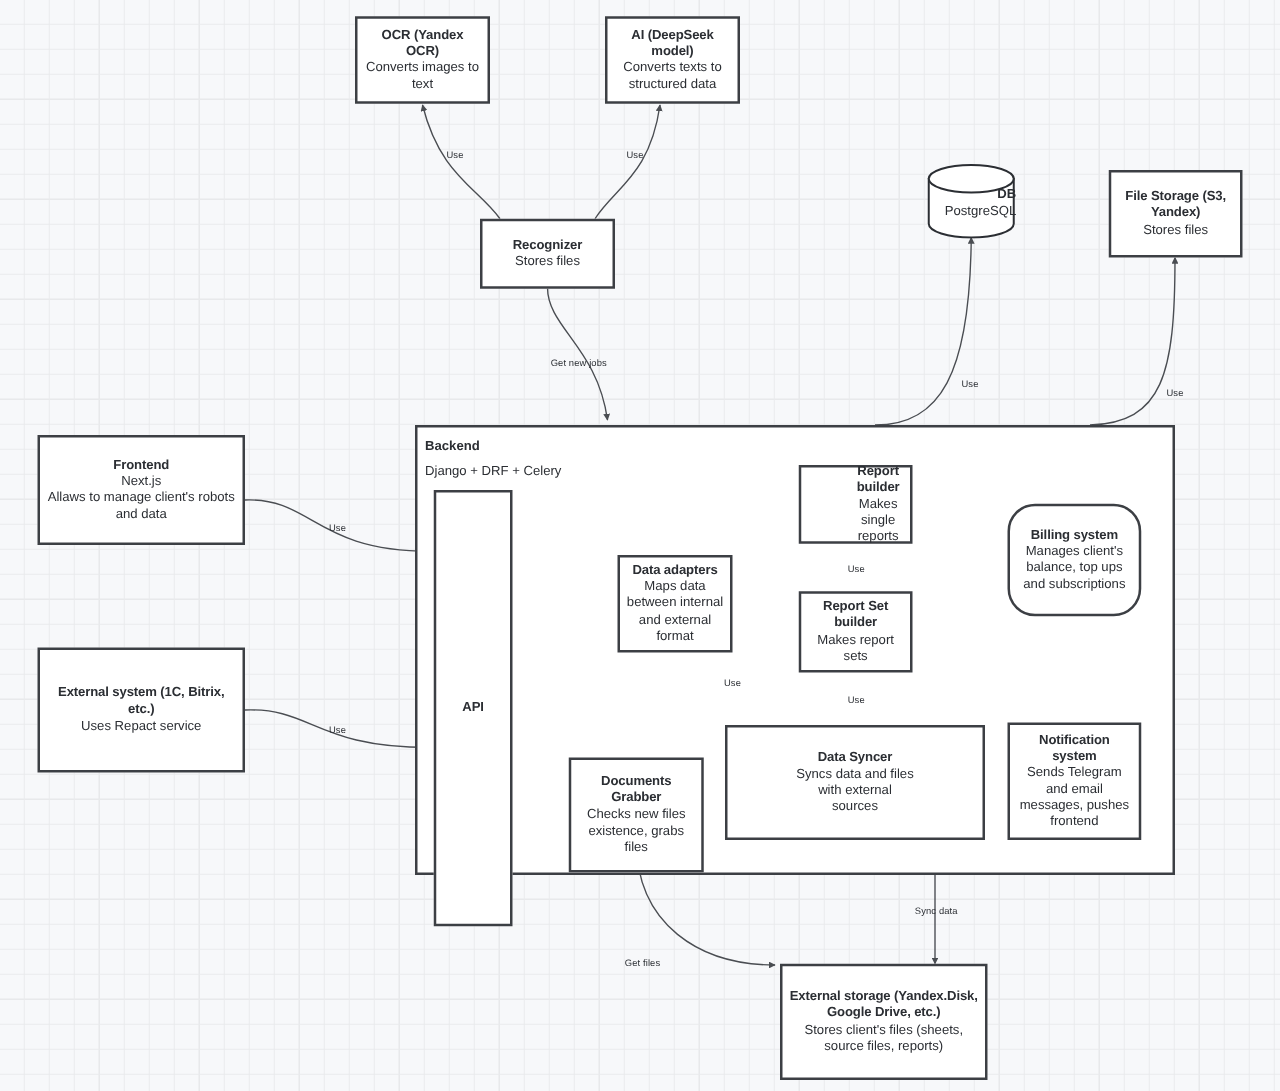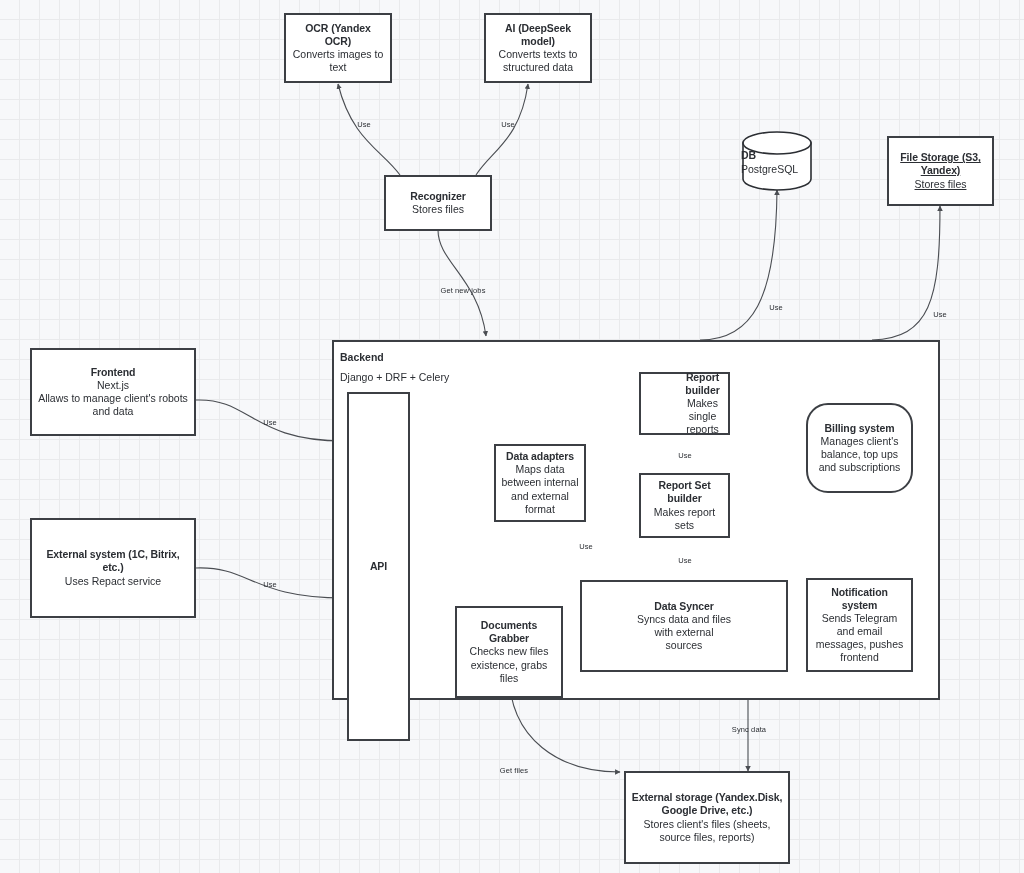--- a/index.html
+++ b/index.html
@@ -68,21 +68,21 @@
   .container-label .ttl { font-weight: bold; font-size: 10.5px; }
   .container-label .sub { font-size: 10.5px; }
   .db-node {
     position: absolute;
     z-index: 3;
   }
   .db-node .db-svg { position: absolute; left: 0; top: 0; }
   .db-node .db-text {
     position: absolute;
     left: 0; right: 0; top: 18px;
-    text-align: left;
+    text-align: right;
     color: #2b2e33;
     line-height: 1.3;
   }
   .db-node .ttl { font-weight: bold; font-size: 10.5px; display: block; }
   .db-node .sub { font-size: 10.5px; display: block; }
   .edge-label {
     position: absolute;
     font-size: 7.5px;
     color: #2b2e33;
     background: transparent;
@@ -150,21 +150,21 @@
     <svg class="db-svg" width="72" height="60" viewBox="0 0 72 60">
       <path d="M 2 12 L 2 48 A 34 11 0 0 0 70 48 L 70 12 Z" fill="#ffffff" stroke="#2b2e33" stroke-width="1.6"></path>
       <ellipse cx="36" cy="12" rx="34" ry="11" fill="#ffffff" stroke="#2b2e33" stroke-width="1.6"></ellipse>
     </svg>
     <div class="db-text">
       <span class="ttl">DB</span>
       <span class="sub">PostgreSQL</span>
     </div>
   </div>
 
-  <div class="node" style="left:887px; top:136px; width:107px; height:70px;text-decoration:underline;">
+  <div class="node" style="left:887px; top:136px; width:107px; height:70px;">
     <span class="ttl">File Storage (S3, Yandex)</span>
     <span class="sub">Stores files</span>
   </div>
 
   <div class="node" style="left:30px; top:348px; width:166px; height:88px;">
     <span class="ttl">Frontend</span>
     <span class="sub" style="white-space: pre-line;">Next.js
 Allaws to manage client's robots and data</span>
   </div>
 

